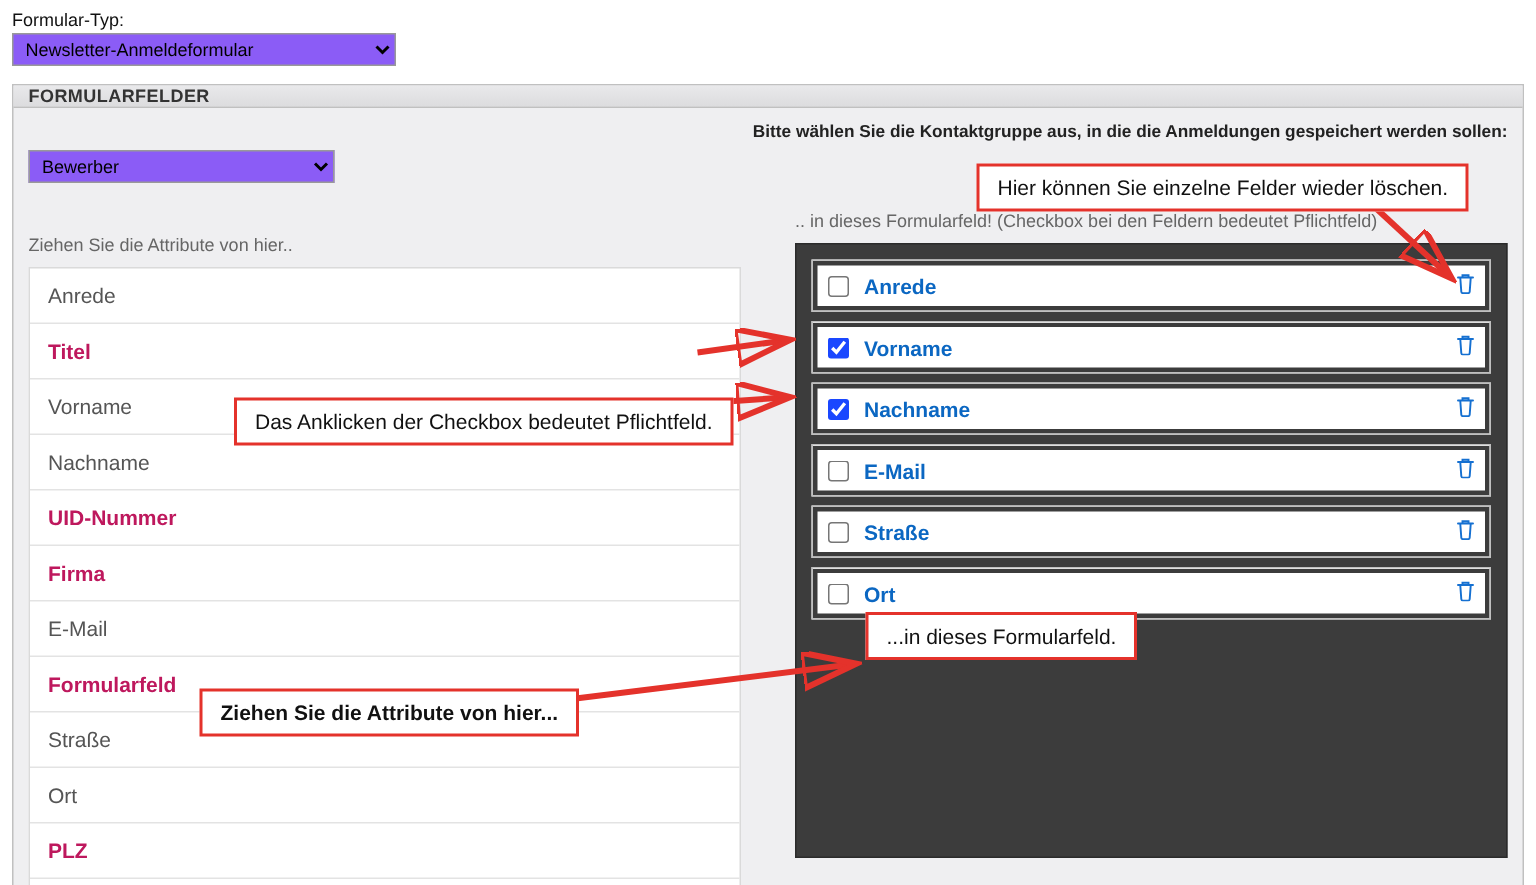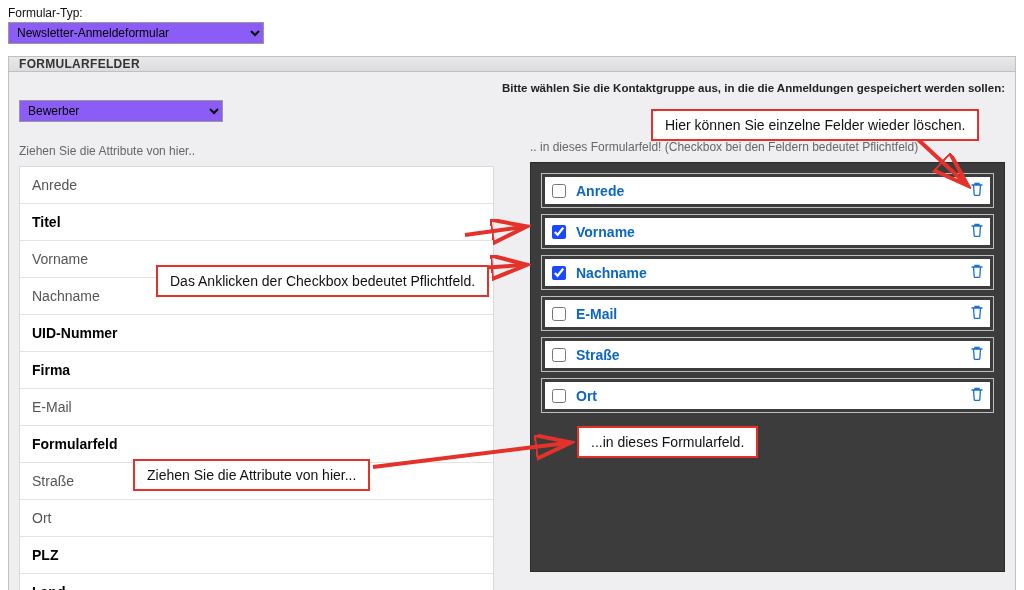--- a/index.html
+++ b/index.html
@@ -39,21 +39,21 @@
   .cols { display:flex; gap: 36px; margin-top: 10px; }
   .col-left, .col-right { flex: 1 1 0; min-width:0; }
   .list { border:1px solid #dadada; background:#fff; }
   .list-item {
     padding: 10px 12px;
     border-bottom:1px solid #e3e3e3;
     font-size:14px;
     color:#555;
     cursor: grab;
   }
-  .list-item.blue { color:#000000; font-weight:700; }
+  .list-item.blue { color:#be185d; font-weight:700; }
   .list-item:last-child { border-bottom:none; }
   .drop-area {
     background:#3c3c3c;
     padding: 10px 10px 140px 10px;
     border:1px solid #2b2b2b;
     min-height: 410px;
   }
   .field-row {
     background:#fff;
     border:1px solid #bfbfbf;
@@ -101,21 +101,21 @@
 <div class="panel">
   <div class="panel-header">FORMULARFELDER</div>
   <div class="panel-body">
     <div class="instr">Bitte wählen Sie die Kontaktgruppe aus, in die die Anmeldungen gespeichert werden sollen:</div>
     <select class="select group">
       <option>Bewerber</option>
     </select>
 
     <div class="cols">
       <div class="col-left">
-        <div class="hint" style="margin:12px 0 8px 0">Ziehen Sie die Attribute von hier..</div>
+        <div class="hint" style="margin:24px 0 8px 0">Ziehen Sie die Attribute von hier..</div>
         <div class="list" id="source-list">
             <div class="list-item">Anrede</div>
             <div class="list-item blue">Titel</div>
             <div class="list-item">Vorname</div>
             <div class="list-item">Nachname</div>
             <div class="list-item blue">UID-Nummer</div>
             <div class="list-item blue">Firma</div>
             <div class="list-item">E-Mail</div>
             <div class="list-item blue">Formularfeld</div>
             <div class="list-item">Straße</div>
@@ -169,22 +169,22 @@
                   <path d="M1 3h10M4 3V1.5h4V3M2.5 3l.7 9.5a1 1 0 0 0 1 .9h3.6a1 1 0 0 0 1-.9L9.5 3" stroke="#1570d1" stroke-width="1.3" fill="none" stroke-linecap="round"></path>
                 </svg></span>
             </div>
           </div>
       </div>
     </div>
   </div>
 
   <div class="annot" style="left:610px; top:52px;margin-left:32px;">Hier können Sie einzelne Felder wieder löschen.</div>
   <div class="annot" style="left:147px; top:208px;">Das Anklicken der Checkbox bedeutet Pflichtfeld.</div>
-  <div class="annot" style="left:124px; top:402px;">Ziehen Sie die Attribute von hier...</div>
-  <div class="annot" style="left:568px; top:369px;">...in dieses Formularfeld.</div>
+  <div class="annot" style="left:124px; top:402px;font-weight:bold;">Ziehen Sie die Attribute von hier...</div>
+  <div class="annot" style="left:568px; top:351px;">...in dieses Formularfeld.</div>
 
   <svg class="arrow" style="left:896px; top:70px; width:80px; height:70px;" viewBox="0 0 80 70">
     <defs>
         <marker id="ah1" markerWidth="10" markerHeight="10" refX="8" refY="3" orient="auto">
       <path d="M0,0 L9,3 L0,6 Z" fill="#e4322b"></path>
         </marker>
       </defs>
     <line x1="6" y1="6" x2="60" y2="56" stroke-width="4" marker-end="url(#ah1)"></line>
   </svg>
   <svg class="arrow" style="left:452px; top:160px; width:70px; height:28px;" viewBox="0 0 70 28">

